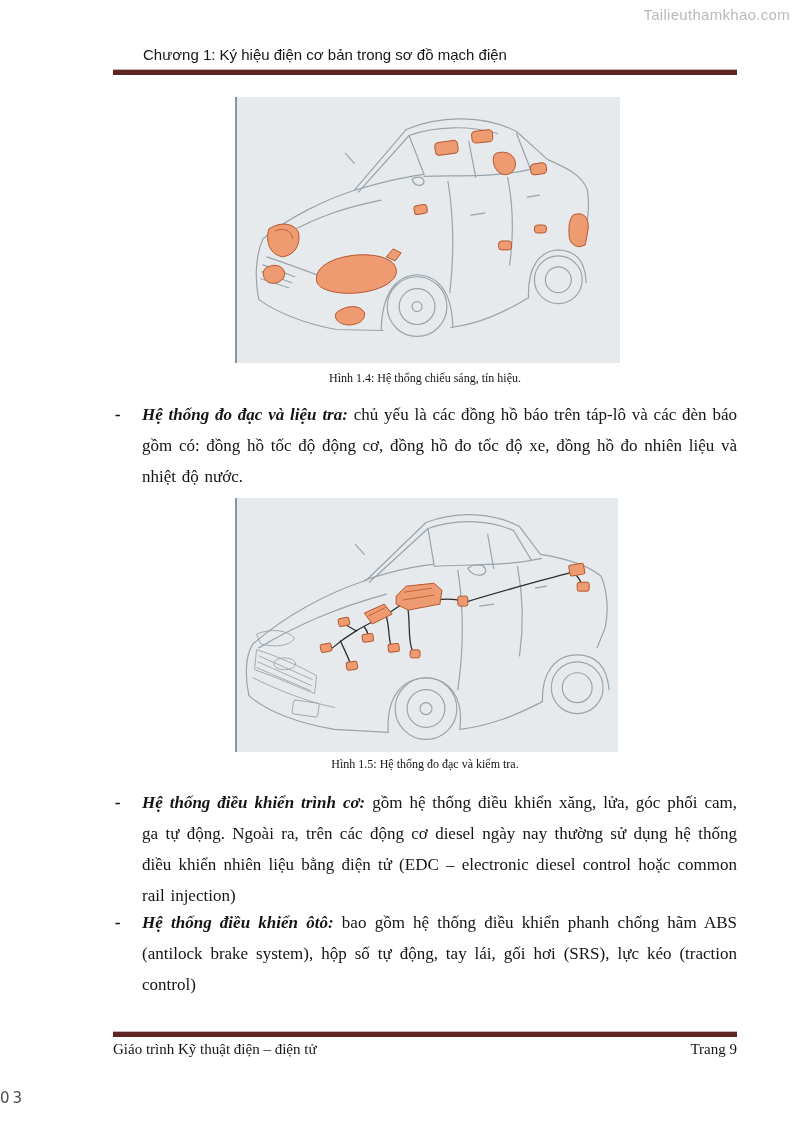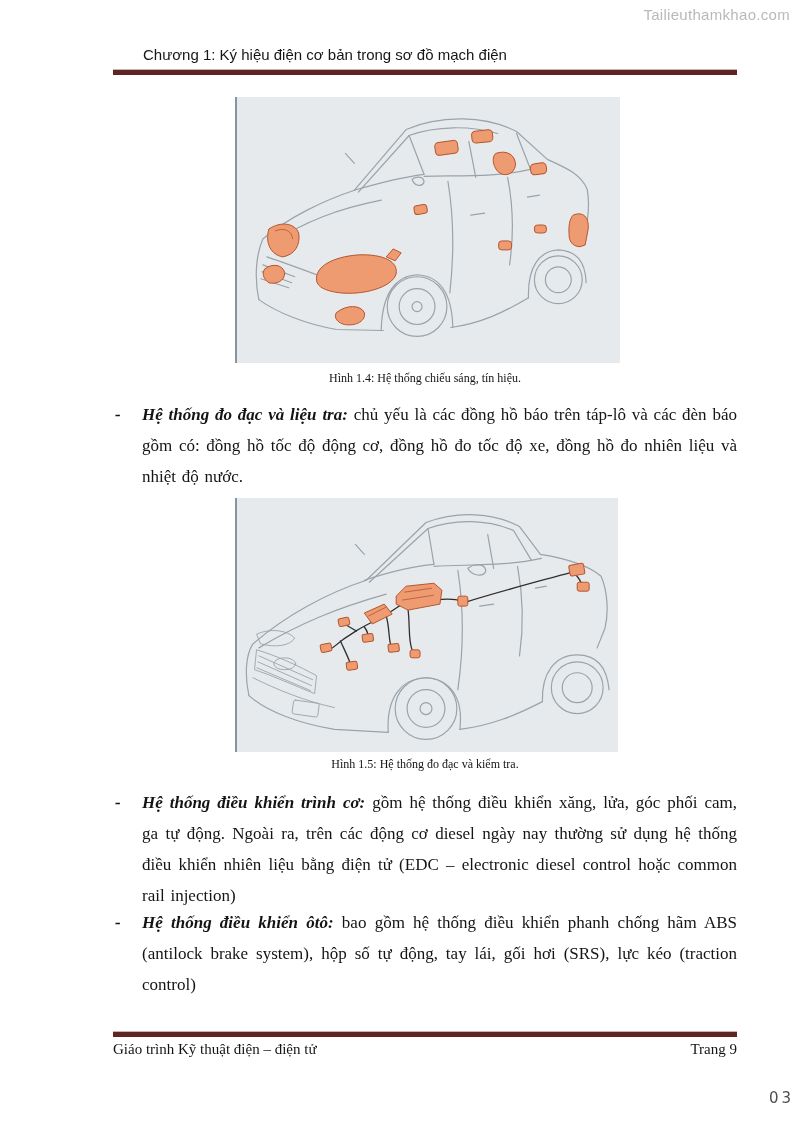--- a/index.html
+++ b/index.html
@@ -56,21 +56,21 @@
   .bullet-para .dash{
     position:absolute; left:2px; top:0; font-weight:bold; font-style:italic;
   }
   .bullet-para .lead{ font-weight:bold; font-style:italic; }
   .footer-row{
     position:absolute; left:113px; top:1041px; width:624px;
     display:flex; justify-content:space-between;
     font-size:15px;
   }
   .page-num{
-    position:absolute; left:0; top:1089px; width:100%; text-align:right;
+    position:absolute; left:0; top:1089px; width:100%; text-align:left;
     font-family:"DejaVu Sans", sans-serif; font-size:15px; color:var(--pagenum);
     letter-spacing:3px;
   }
 </style>
 </head>
 <body>
 
 <div class="page">
 
   <div class="watermark">Tailieuthamkhao.com</div>

